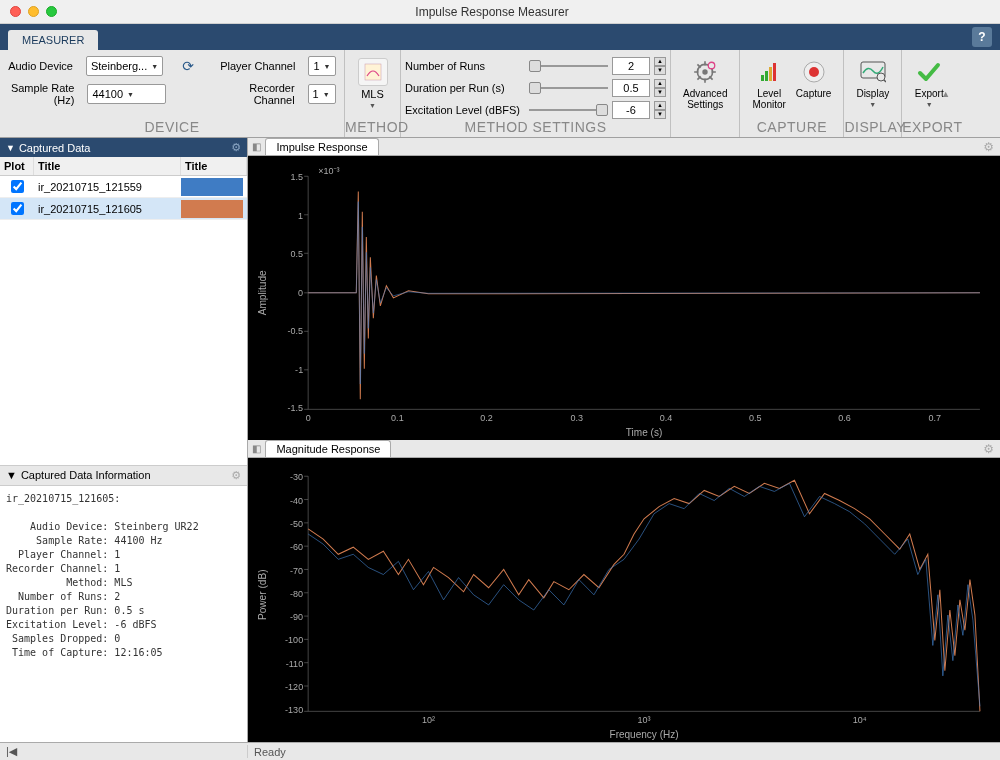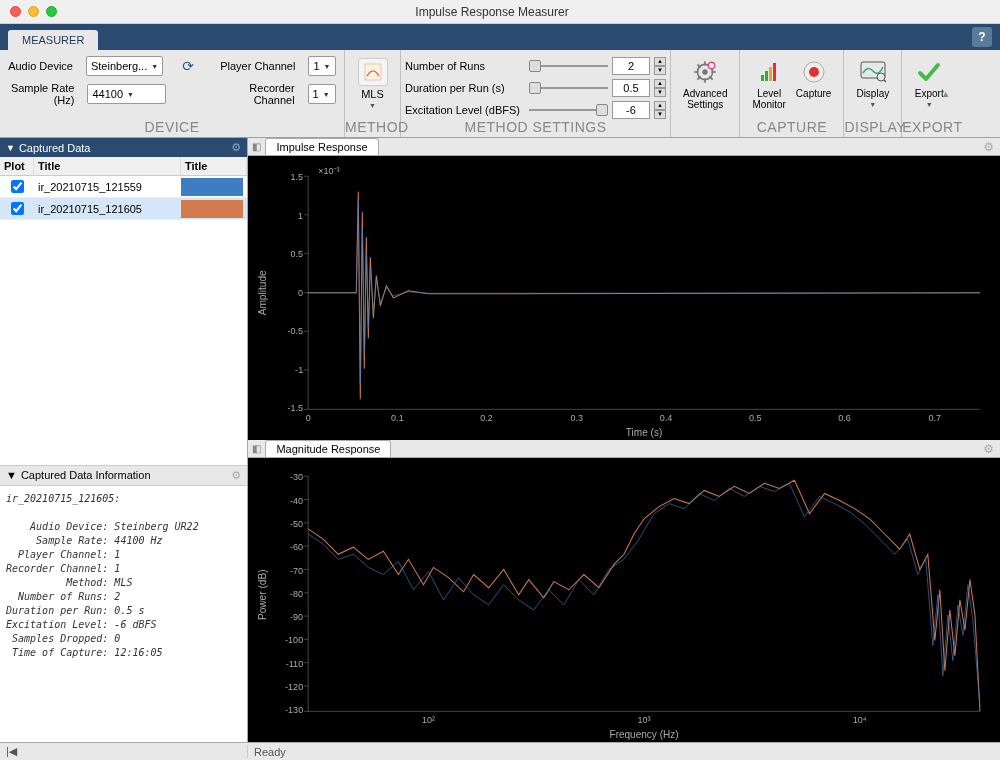--- a/index.html
+++ b/index.html
@@ -64,21 +64,21 @@
 .col-color { width:66px; }
 .data-row { display:flex; height:22px; align-items:center; border-bottom:1px solid #eee; }
 .data-row.selected { background:#d4e6f7; }
 .data-row .col-plot { display:flex; align-items:center; justify-content:center; }
 .data-row input[type=checkbox] { cursor:pointer; }
 .data-row .col-title { font-size:11px; padding-left:4px; }
 .color-swatch { width:62px; height:18px; }
 
 .info-panel-header { background:#e8e8e8; border-top:1px solid #ccc; border-bottom:1px solid #ccc; padding:3px 6px; font-size:11px; display:flex; align-items:center; gap:4px; }
 .info-panel-header .gear { margin-left:auto; color:#aaa; }
-.info-panel { padding:6px; font-family: Menlo, Monaco, monospace; font-size:10px; line-height:14px; color:#333; white-space:pre; overflow:auto; flex:1;font-style:italic; }
+.info-panel { padding:6px; font-family: Menlo, Monaco, monospace; font-size:10px; line-height:14px; color:#333; white-space:pre; overflow:auto; flex:1; }
 .captured-fill { flex:1; background:#fff; min-height:100px; }
 
 .right-panel { flex:1; display:flex; flex-direction:column; background:#e8e8e8; }
 .chart-tab-row { display:flex; align-items:center; background:#e8e8e8; height:20px; padding-left:4px; border-bottom:1px solid #aaa; }
 .chart-tab { background:#fff; border:1px solid #aaa; border-bottom:none; padding:2px 10px; font-size:11px; border-top-left-radius:3px; border-top-right-radius:3px; }
 .chart-tab-row .gear { margin-left:auto; margin-right:6px; color:#aaa; cursor:pointer; }
 .handle-icon { color:#888; font-size:10px; margin-right:4px; }
 
 .chart-area { flex:1; background:#000; position:relative; }
 .chart-svg { width:100%; height:100%; }

